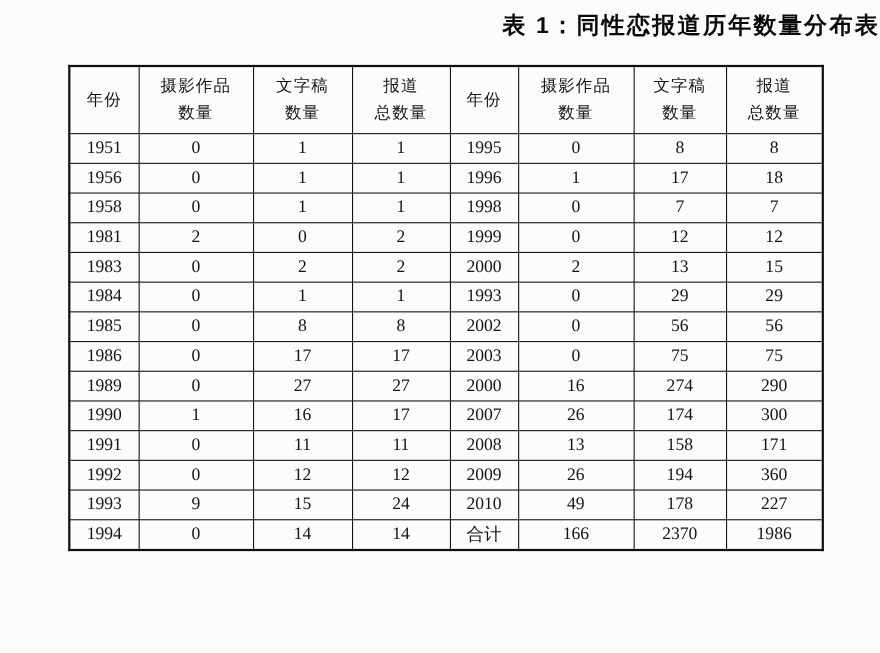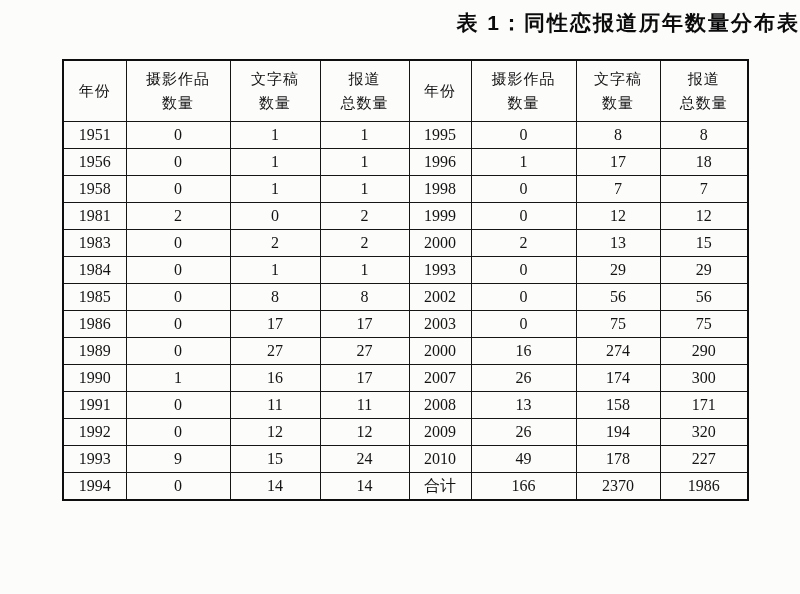--- a/index.html
+++ b/index.html
@@ -229,21 +229,21 @@
           <td>171</td>
         </tr>
         <tr>
           <td>1992</td>
           <td>0</td>
           <td>12</td>
           <td>12</td>
           <td>2009</td>
           <td>26</td>
           <td>194</td>
-          <td>320</td>
+          <td>360</td>
         </tr>
         <tr>
           <td>1993</td>
           <td>9</td>
           <td>15</td>
           <td>24</td>
           <td>2010</td>
           <td>49</td>
           <td>178</td>
           <td>227</td>

